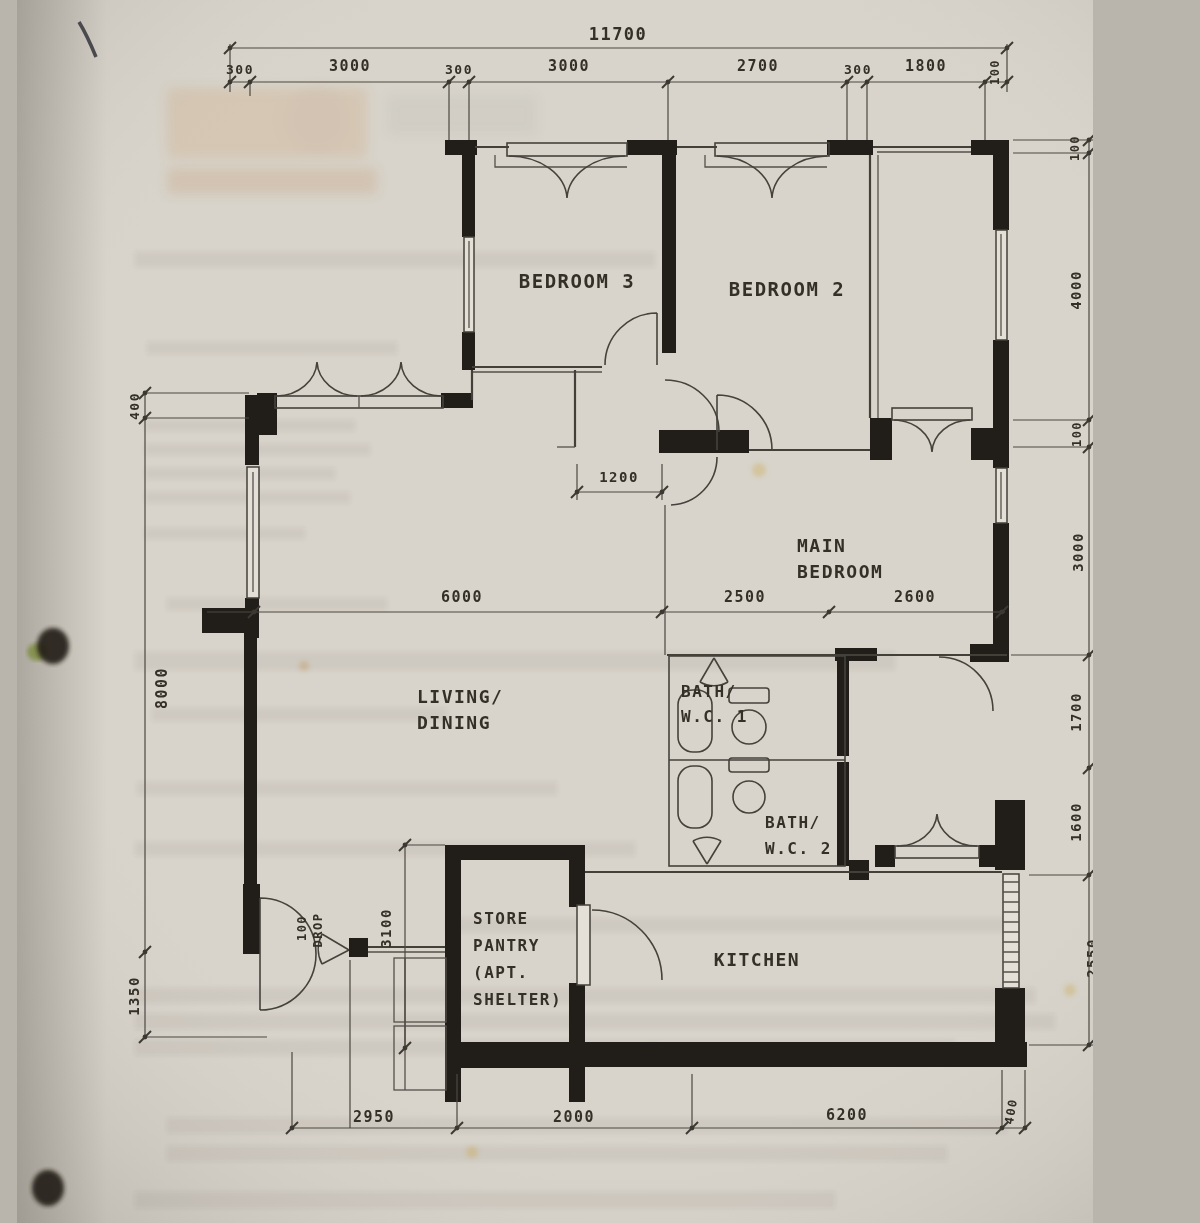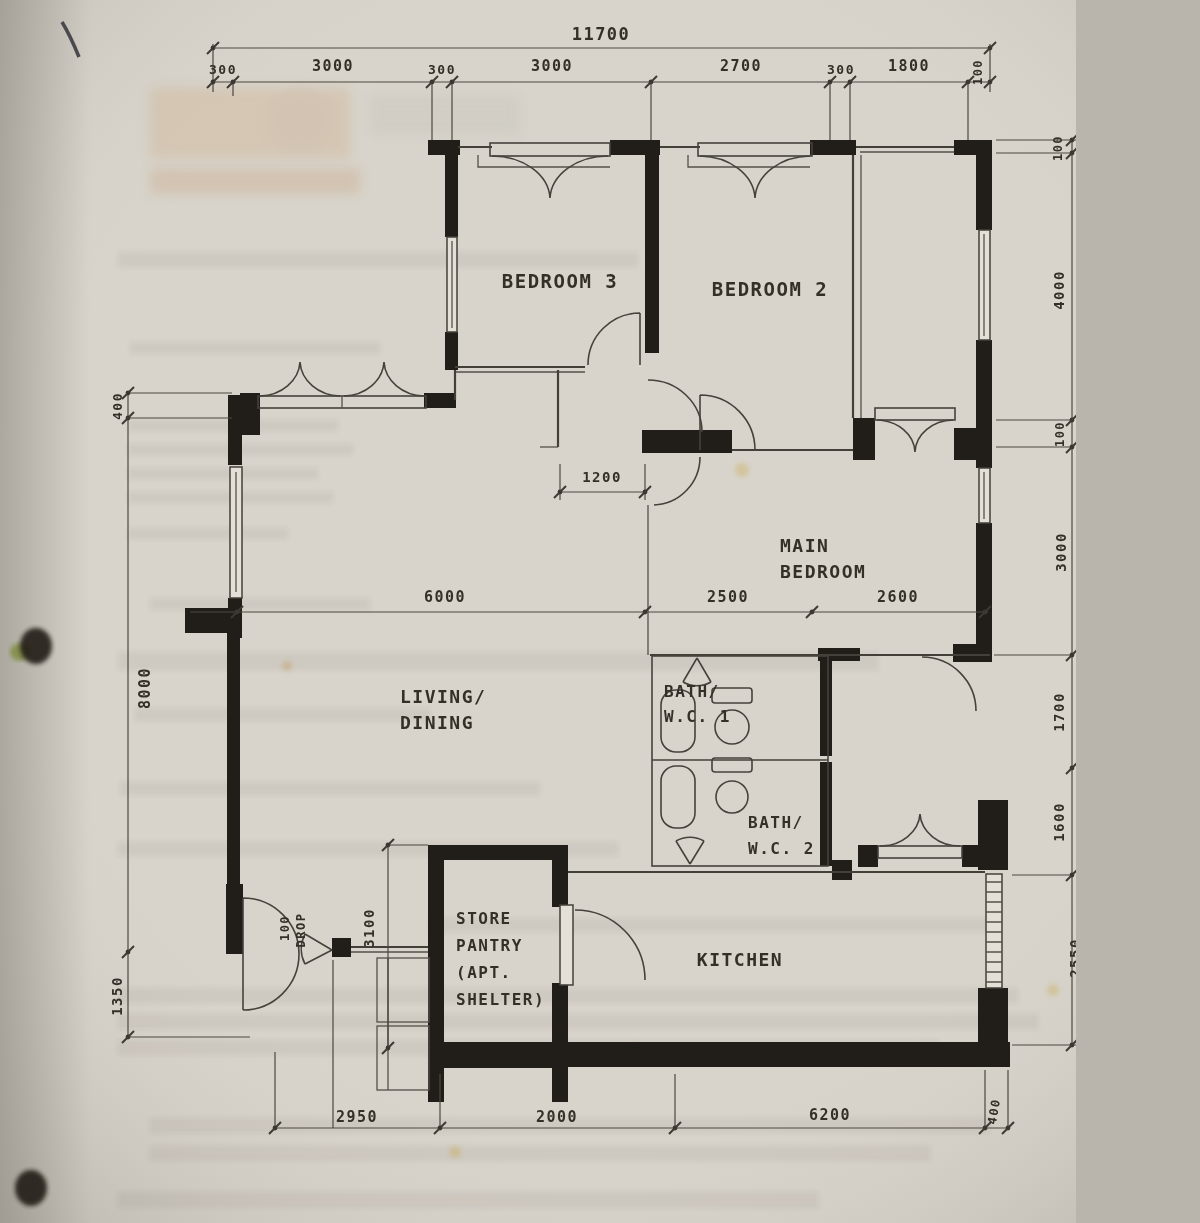--- a/index.html
+++ b/index.html
@@ -1,17 +1,17 @@
 <!DOCTYPE html>
 <html><head>
 <meta charset="utf-8">
 <style>
   html,body{margin:0;padding:0;background:#b9b5ad;}
   #page{position:relative;width:1076px;height:1223px;overflow:hidden;
-        font-family:"DejaVu Sans Mono","Liberation Mono",monospace;}
+        font-family:"DejaVu Sans Mono","Liberation Mono",monospace;margin-left:17px;}
   svg{display:block}
   .wall{fill:#211e1a;stroke:none}
   .ln{stroke:#43403a;stroke-width:2.2;fill:none}
   .thin{stroke:#55514a;stroke-width:1.3;fill:none}
   .dim{stroke:#4c4841;stroke-width:1.2;fill:none}
   .fx{stroke:#45423c;stroke-width:1.6;fill:none}
   .txt{font-family:"DejaVu Sans Mono","Liberation Mono",monospace;
        font-weight:bold;fill:#343028;letter-spacing:1.5px}
   .ghost{fill:#4e4a44;opacity:.07}
   .stain{opacity:.3}

